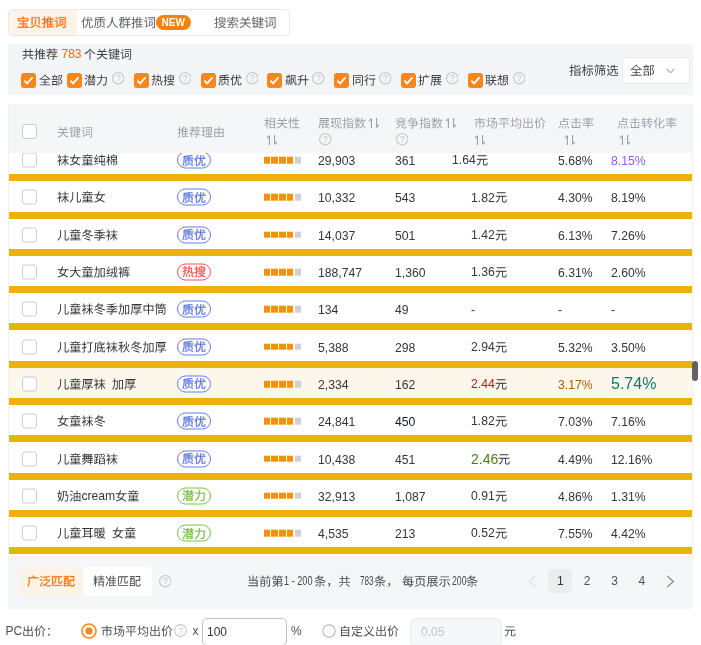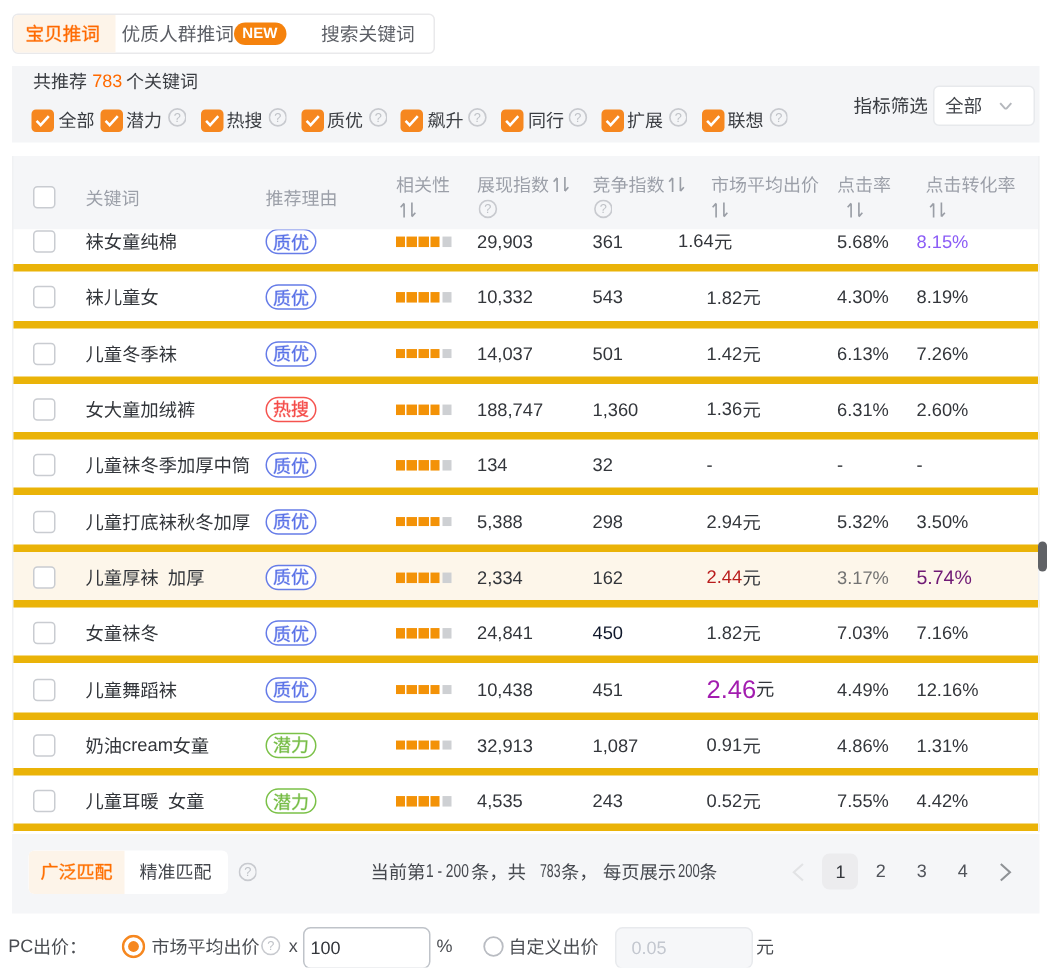--- a/index.html
+++ b/index.html
@@ -8,21 +8,21 @@
 .cbx{width:15px;height:15px;border-radius:3px;background:#f6871f}
 .cbe{width:15px;height:15px;border-radius:3px;background:#fff;border:1px solid #c9ccd1}
 .bars{display:flex;gap:1.6px}
 .bars i{width:6.3px;height:6.6px;display:block}
 .bo{background:#f39207}
 .bg{background:#ced0d3}
 .pill{width:34px;height:17px;border-radius:9px;display:flex;align-items:center;justify-content:center;background:#fff}
 .pz{border:1.6px solid #667ce8}
 .pr{border:1.6px solid #f5534f}
 .pq{border:1.6px solid #7bc148}
-.row{position:relative;height:37.3px;border-bottom:5px solid #eab308}
+.row{position:relative;height:37.3px;border-bottom:7px solid #eab308}
 .row .A{top:50%;margin-top:1px}
 .row .cc{transform:translateY(-50%)}
 </style></head><body>
 <svg width="0" height="0" style="position:absolute">
     <defs>
       <path id="c5B9D" d="M614 171C668 126 738 64 773 27L828 71C792 107 720 167 667 209ZM430 830C448 795 469 751 484 715H83V504H158V644H839V520H161V449H457V292H187V222H457V19H66V-51H935V19H538V222H817V292H538V449H839V504H916V715H570C554 753 526 807 503 848Z"></path>
       <path id="c8D1D" d="M463 645V431C463 285 438 106 56 -18C74 -33 97 -63 106 -79C498 58 541 260 541 431V645ZM530 107C647 57 797 -23 871 -76L917 -16C838 38 686 112 572 159ZM177 787V196H253V718H749V198H827V787Z"></path>
       <path id="c63A8" d="M641 807C669 762 698 701 712 661H512C535 711 556 764 573 816L502 834C457 686 381 541 293 448C307 437 329 415 342 401L242 370V571H354V641H242V839H169V641H40V571H169V348L32 307L51 234L169 272V12C169 -2 163 -6 151 -6C139 -7 100 -7 57 -5C67 -27 77 -59 79 -78C143 -78 182 -76 207 -63C232 -51 242 -30 242 12V296L356 333L346 397L349 394C377 427 405 465 431 507V-80H503V-11H954V59H743V195H918V262H743V394H919V461H743V592H934V661H722L780 686C767 726 736 786 706 832ZM503 394H672V262H503ZM503 461V592H672V461ZM503 195H672V59H503Z"></path>
       <path id="c8BCD" d="M107 762C161 715 227 650 259 607L310 660C278 701 209 764 155 808ZM393 620V555H778V620ZM46 526V454H196V102C196 51 160 14 141 -1C153 -12 176 -37 184 -52C198 -33 224 -13 392 112C385 126 375 155 370 175L266 101V526ZM368 790V720H851V17C851 0 845 -5 828 -6C810 -6 750 -7 689 -4C699 -25 710 -60 714 -80C796 -80 850 -79 881 -67C912 -54 923 -30 923 17V790ZM500 389H662V200H500ZM433 454V67H500V134H730V454Z"></path>
       <path id="c4F18" d="M638 453V53C638 -29 658 -53 737 -53C754 -53 837 -53 854 -53C927 -53 946 -11 953 140C933 145 902 158 886 171C883 39 878 16 848 16C829 16 761 16 746 16C716 16 711 23 711 53V453ZM699 778C748 731 807 665 834 624L889 666C860 707 800 770 751 814ZM521 828C521 753 520 677 517 603H291V531H513C497 305 446 99 275 -21C294 -34 318 -58 330 -76C514 57 570 284 588 531H950V603H592C595 678 596 753 596 828ZM271 838C218 686 130 536 37 439C51 421 73 382 80 364C109 396 138 432 165 471V-80H237V587C278 660 313 738 342 816Z"></path>
@@ -704,21 +704,21 @@
         <div class="A cc" style="left:255.5px">
           <div class="bars">
             <i class="bo"></i>
             <i class="bo"></i>
             <i class="bo"></i>
             <i class="bo"></i>
             <i class="bg"></i>
           </div>
         </div>
         <div class="A cc" style="left:310px"><span style="font-size:12.2px;color:#33363b">134</span></div>
-        <div class="A cc" style="left:387px"><span style="font-size:12.2px;color:#33363b">32</span></div>
+        <div class="A cc" style="left:387px"><span style="font-size:12.2px;color:#33363b">49</span></div>
         <div class="A cc" style="left:463px"><span style="font-size:12.2px;color:#33363b">-</span></div>
         <div class="A cc" style="left:550px"><span style="font-size:12.2px;color:#33363b">-</span></div>
         <div class="A cc" style="left:603px"><span style="font-size:12.2px;color:#33363b">-</span></div>
       </div>
       <div class="row" style="">
         <div class="A cc" style="left:13.5px">
           <div class="cbe" style="border-color:#c9ccd1"></div>
         </div>
         <div class="A cc" style="left:49px">
           <svg class="cn" width="109.8" height="16.3">
@@ -809,22 +809,22 @@
         <div class="A cc" style="left:463px">
           <div style="display:flex;align-items:center">
             <span style="font-size:12.2px;color:#b91c1c">2.44</span>
             <svg class="cn" width="12.2" height="16.3">
               <g fill="#33363b" transform="translate(0,12.79) scale(0.0122,-0.0122)">
                 <use href="#c5143" x="0"></use>
               </g>
             </svg>
           </div>
         </div>
-        <div class="A cc" style="left:550px"><span style="font-size:12.2px;color:#737373">3.17%</span></div>
-        <div class="A cc" style="left:603px"><span style="font-size:13px;color:#701a75">5.74%</span></div>
+        <div class="A cc" style="left:550px"><span style="font-size:12.2px;color:#a16207">3.17%</span></div>
+        <div class="A cc" style="left:603px"><span style="font-size:16px;color:#0f766e">5.74%</span></div>
       </div>
       <div class="row" style="">
         <div class="A cc" style="left:13.5px">
           <div class="cbe" style="border-color:#c9ccd1"></div>
         </div>
         <div class="A cc" style="left:49px">
           <svg class="cn" width="48.8" height="16.3">
             <g fill="#33363b" transform="translate(0,12.79) scale(0.0122,-0.0122)">
               <use href="#c5973" x="0"></use>
               <use href="#c7AE5" x="1000"></use>
@@ -898,21 +898,21 @@
             <i class="bo"></i>
             <i class="bo"></i>
             <i class="bo"></i>
             <i class="bg"></i>
           </div>
         </div>
         <div class="A cc" style="left:310px"><span style="font-size:12.2px;color:#33363b">10,438</span></div>
         <div class="A cc" style="left:387px"><span style="font-size:12.2px;color:#33363b">451</span></div>
         <div class="A cc" style="left:463px">
           <div style="display:flex;align-items:center">
-            <span style="font-size:17px;color:#a21caf">2.46</span>
+            <span style="font-size:14px;color:#4d7c0f">2.46</span>
             <svg class="cn" width="12.2" height="16.3">
               <g fill="#33363b" transform="translate(0,12.79) scale(0.0122,-0.0122)">
                 <use href="#c5143" x="0"></use>
               </g>
             </svg>
           </div>
         </div>
         <div class="A cc" style="left:550px"><span style="font-size:12.2px;color:#33363b">4.49%</span></div>
         <div class="A cc" style="left:603px"><span style="font-size:12.2px;color:#33363b">12.16%</span></div>
       </div>
@@ -1000,21 +1000,21 @@
         <div class="A cc" style="left:255.5px">
           <div class="bars">
             <i class="bo"></i>
             <i class="bo"></i>
             <i class="bo"></i>
             <i class="bo"></i>
             <i class="bg"></i>
           </div>
         </div>
         <div class="A cc" style="left:310px"><span style="font-size:12.2px;color:#33363b">4,535</span></div>
-        <div class="A cc" style="left:387px"><span style="font-size:12.2px;color:#33363b">243</span></div>
+        <div class="A cc" style="left:387px"><span style="font-size:12.2px;color:#33363b">213</span></div>
         <div class="A cc" style="left:463px">
           <div style="display:flex;align-items:center">
             <span style="font-size:12.2px;color:#33363b">0.52</span>
             <svg class="cn" width="12.2" height="16.3">
               <g fill="#33363b" transform="translate(0,12.79) scale(0.0122,-0.0122)">
                 <use href="#c5143" x="0"></use>
               </g>
             </svg>
           </div>
         </div>

